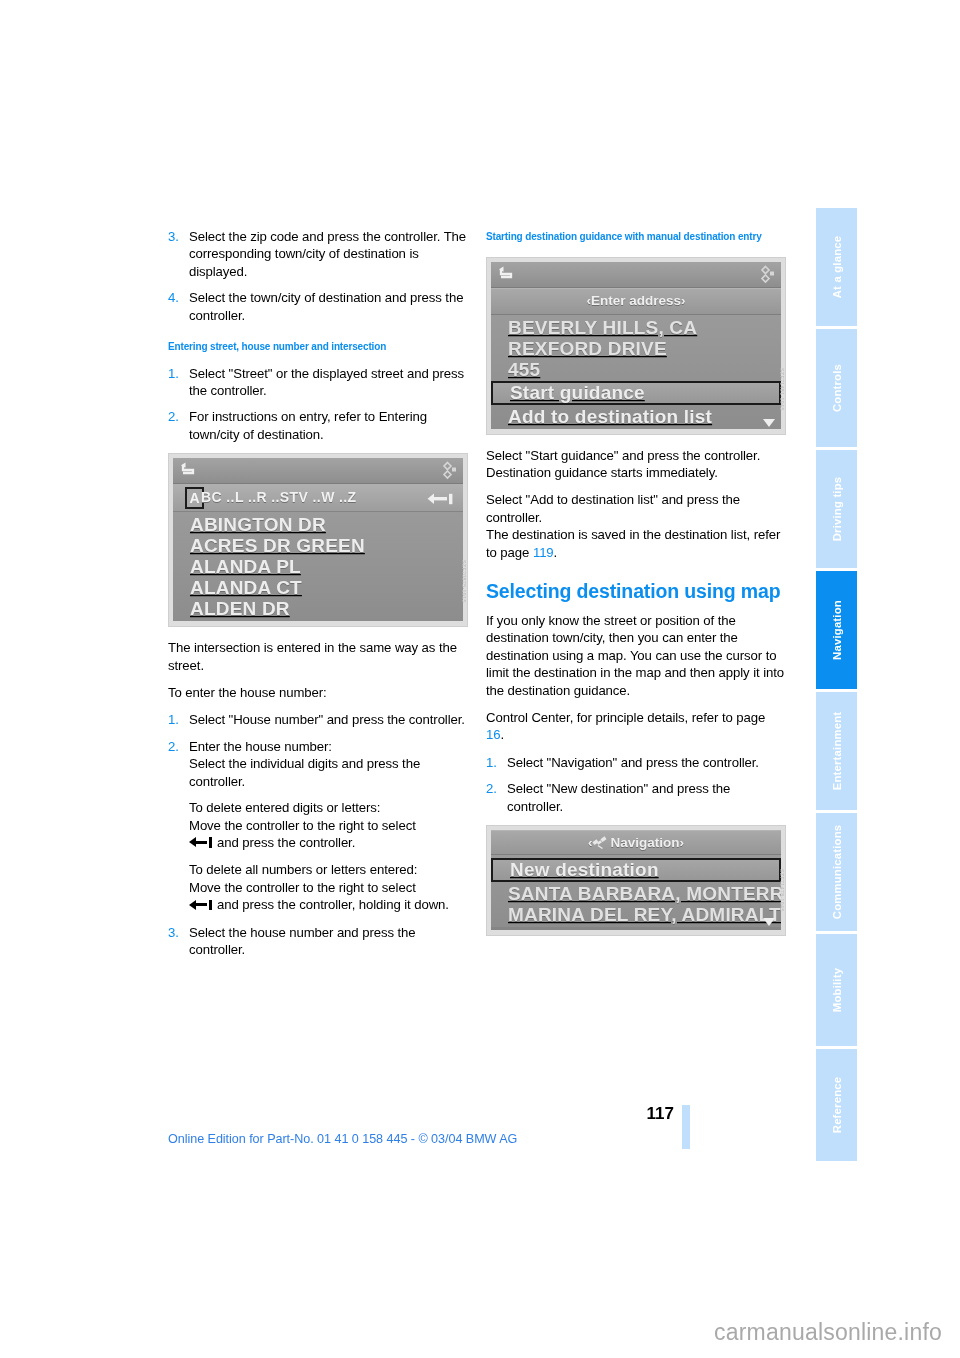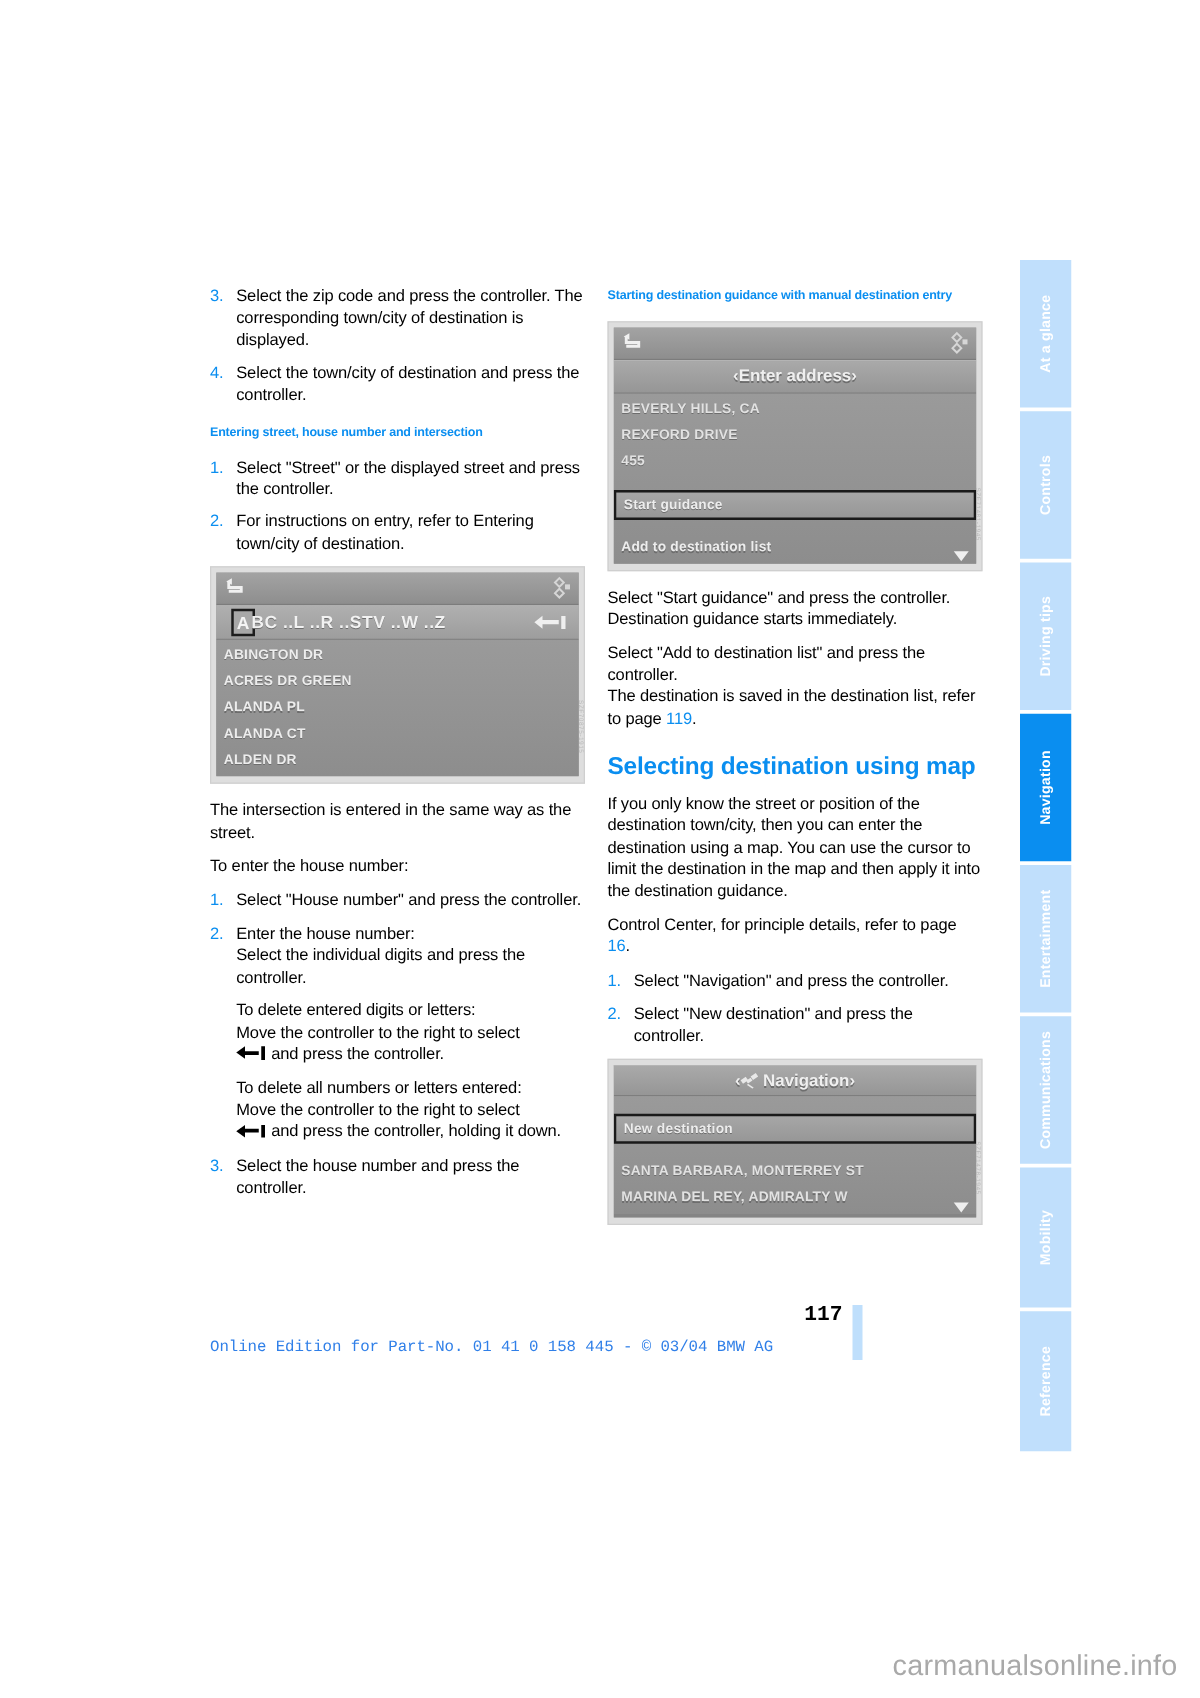--- a/index.html
+++ b/index.html
@@ -94,20 +94,21 @@
   }
 
   
   .figure {
     position: relative;
     width: 300px;
     margin: 10px 0 12px 0;
     background: #dedede;
     padding: 4px 4px 5px 4px;
     border: 1px solid #cfcfcf;
+    text-decoration: underline;
   }
   .fig-cap {
     position: absolute;
     right: -1px;
     bottom: 4px;
     width: 9px;
     font-size: 5.2px;
     color: #b9b9b9;
     writing-mode: vertical-rl;
     letter-spacing: 0.4px;
@@ -189,35 +190,35 @@
 
   .idr-list {
     position: relative;
     background: linear-gradient(#9a9a9a, #8d8d8d);
     padding: 2px 0 2px 0;
   }
   .idr-row {
     position: relative;
     height: 21px;
     line-height: 21px;
-    padding-left: 6px;
-    font-size: 11px;
+    padding-left: 17px;
+    font-size: 19px;
     font-weight: bold;
     color: #ededed;
     letter-spacing: 0.2px;
     text-shadow: 0 1px 0 #6d6d6d;
     white-space: nowrap;
     overflow: hidden;
   }
   .idr-row.dim { color: #e2e2e2; }
   .idr-row.sel {
     border: 2px solid #1a1a1a;
     height: 24px; line-height: 20px;
     background: linear-gradient(#a6a6a6, #979797);
-    margin: 12px 0;
+    margin: 1px 0;
   }
   .idr-foot-sep { height: 3px; background: #858585; }
   .scroll-down {
     position: absolute; right: 6px; bottom: 2px;
     width: 0; height: 0;
     border-left: 6px solid transparent;
     border-right: 6px solid transparent;
     border-top: 8px solid #efefef;
   }
 
@@ -241,23 +242,22 @@
   .tab .lbl {
     position: absolute;
     left: 50%; top: 50%;
     transform: translate(-50%, -50%) rotate(-90deg);
     white-space: nowrap;
   }
 
   
   .footer {
     position: absolute;
-    left: 0; top: 1043px; width: 784px;
+    left: 0; top: 1104px; width: 784px;
     height: 60px;
-    font-family: Liberation Mono, monospace;
   }
   .pageno {
     position: absolute;
     left: 642px; top: 0px;
     width: 32px; text-align: right;
     font-size: 17px; font-weight: bold; color: #000;
   }
   .online {
     position: absolute;
     left: 168px; top: 28px;

